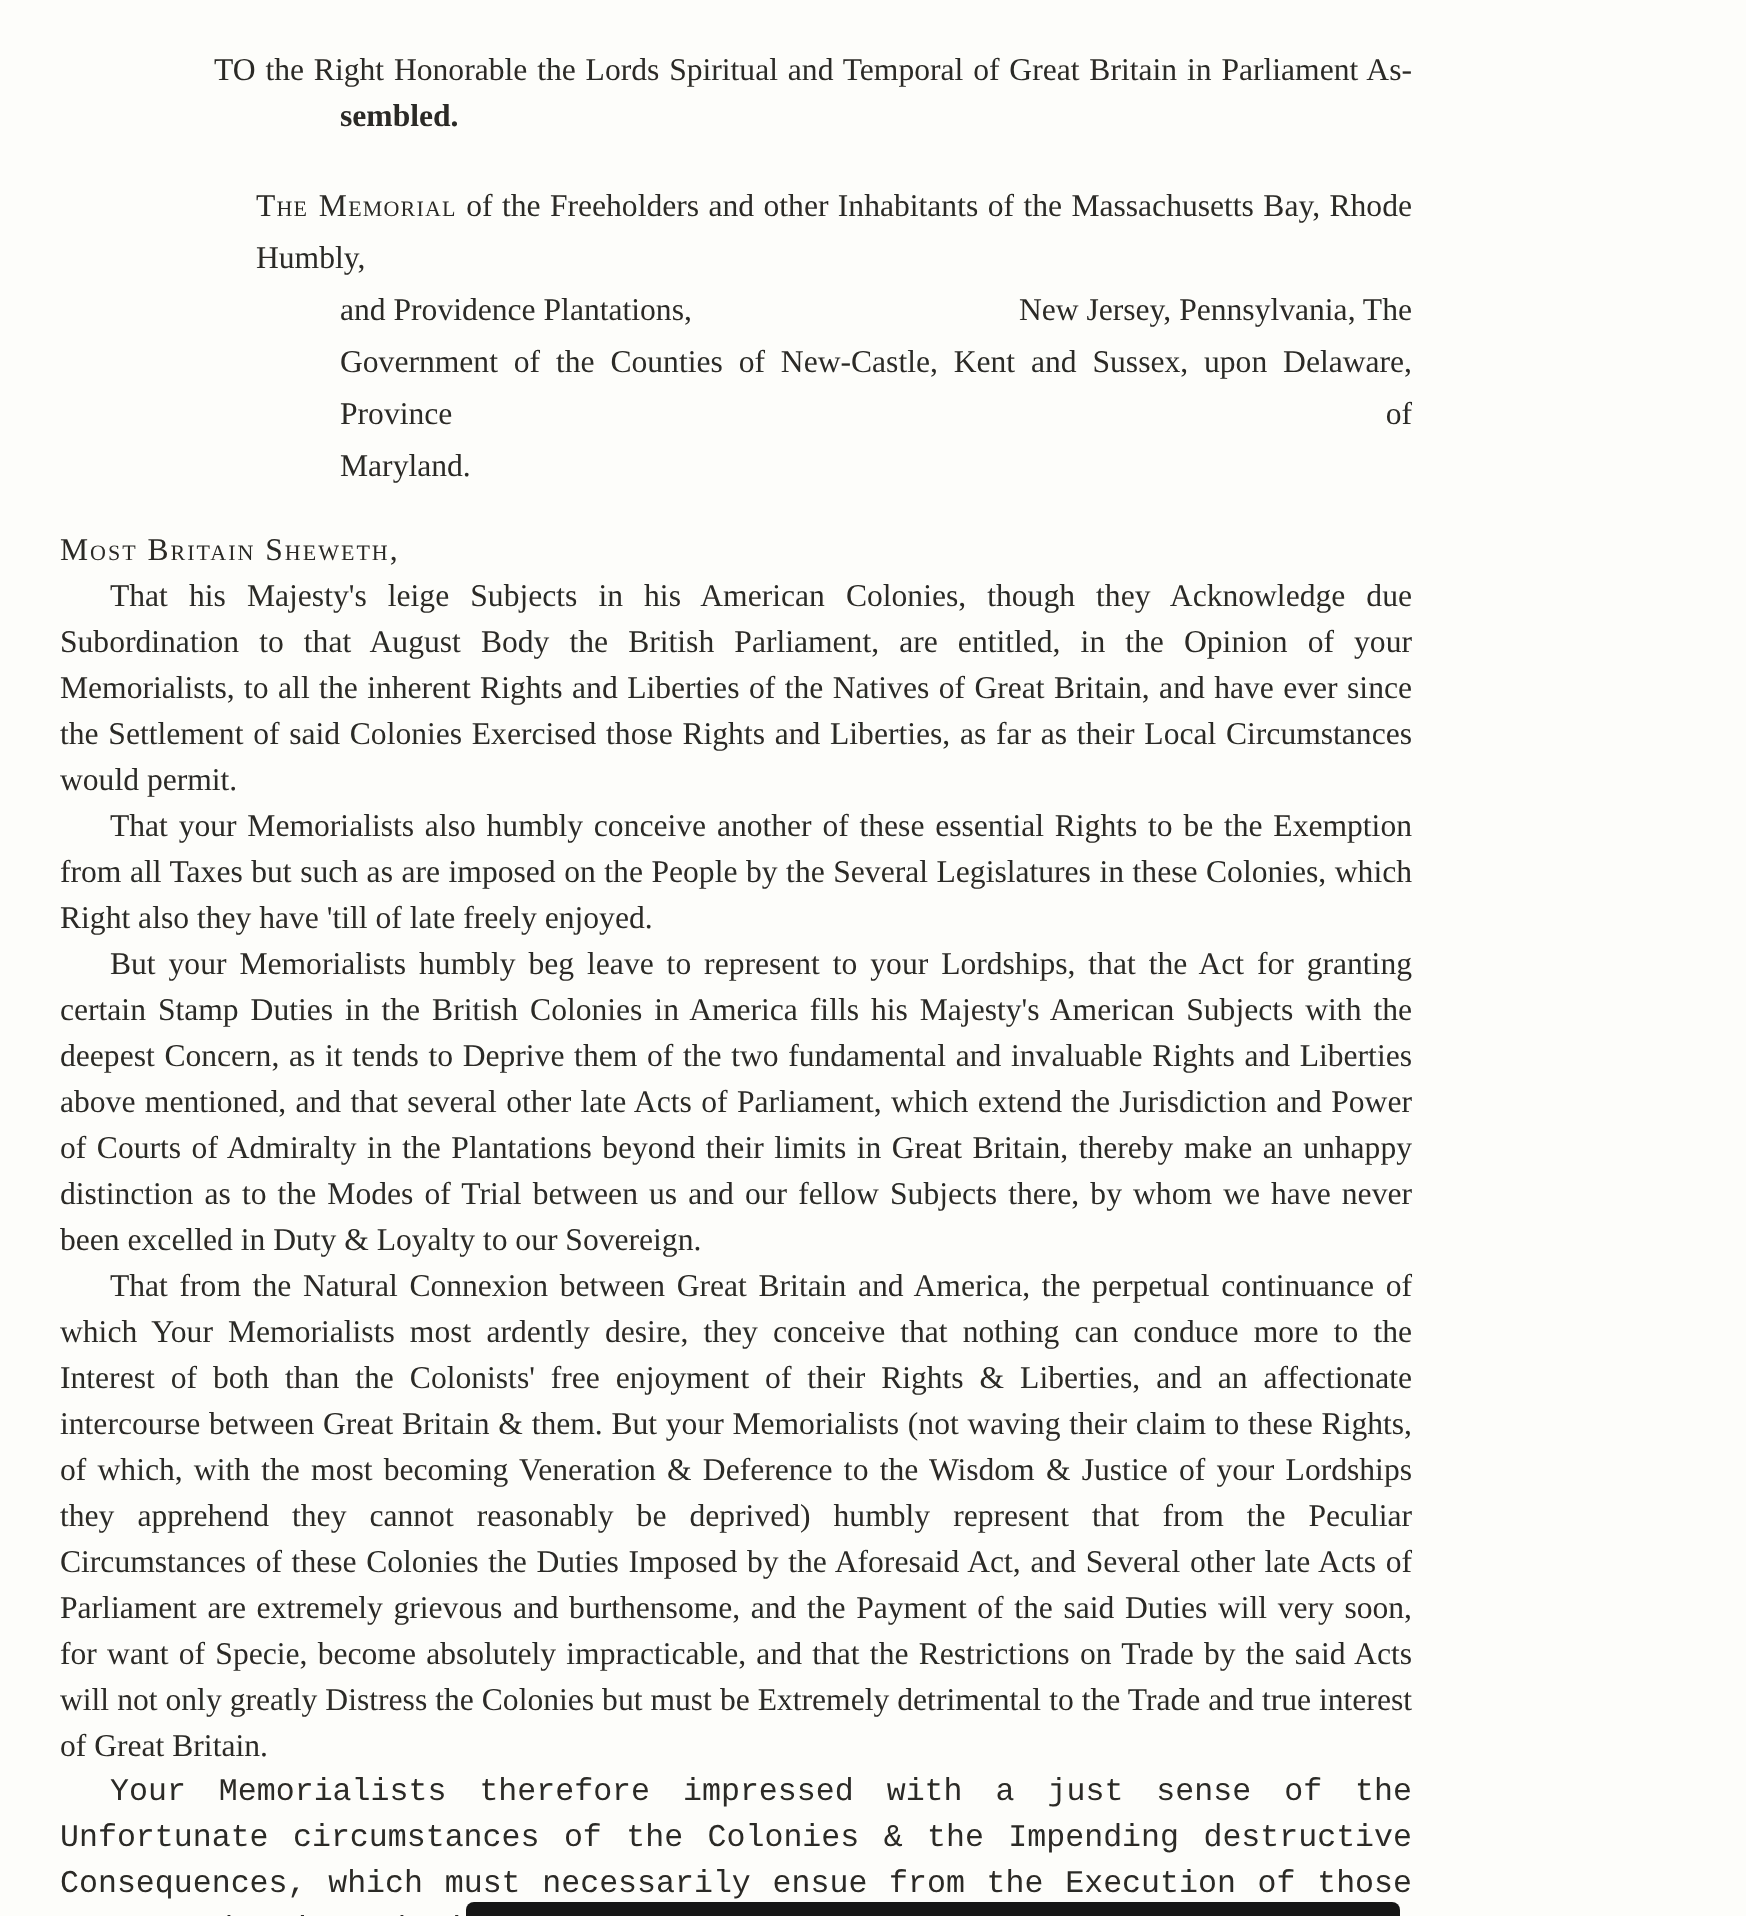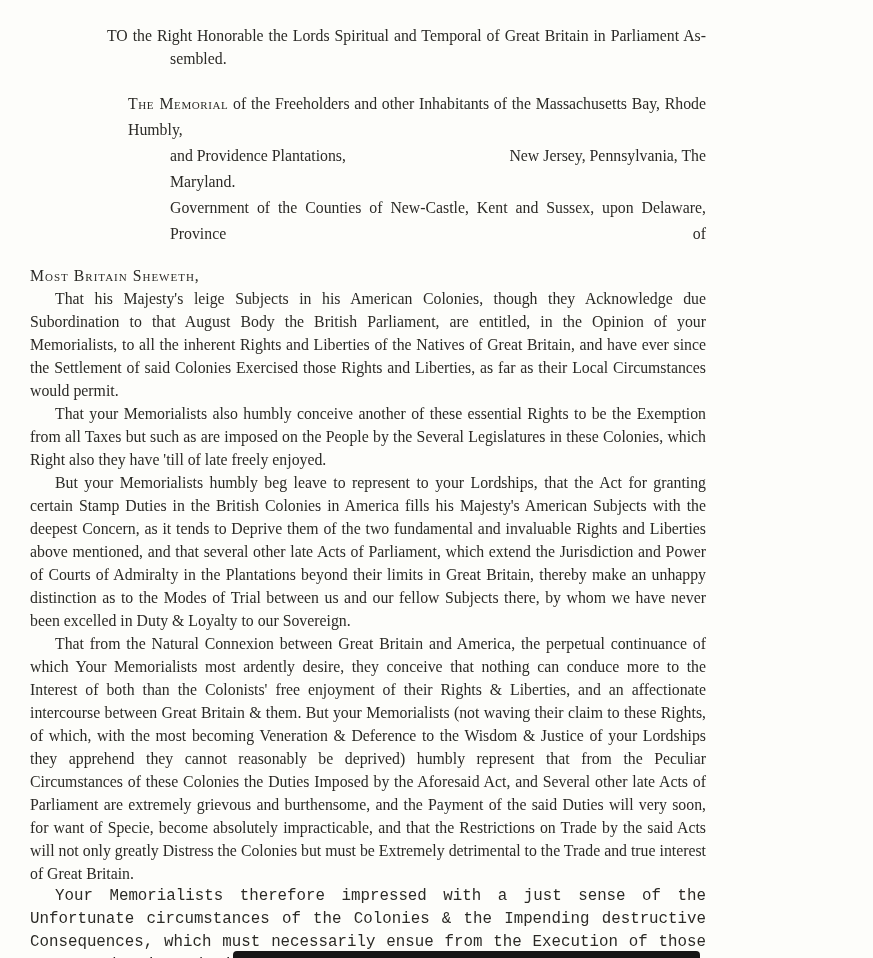--- a/index.html
+++ b/index.html
@@ -21,20 +21,21 @@
     overflow: hidden;
   }
   
   .addr-line1 {
     margin-left: 77px;
     text-align: justify;
     text-align-last: justify;
   }
   .addr-line2 {
     margin-left: 140px;
+    font-weight: bold;
   }
   
   .memorial {
     margin-top: 21px;
     line-height: 26px;
   }
   .mem-line1 {
     margin-left: 98px;
     text-align: justify;
     text-align-last: justify;
@@ -94,22 +95,22 @@
     <div class="addr-line1">TO the Right Honorable the Lords Spiritual and Temporal of Great Britain in Parliament As-</div>
     <div class="addr-line2">sembled.</div>
   </div>
 
   <div class="memorial">
     <div class="mem-line1"><span class="sc">The Memorial</span><span> of the Freeholders and other Inhabitants of the Massachusetts Bay, Rhode Humbly,</span></div>
     <div class="mem-sub mem-line2">
       <span>and Providence Plantations,</span>
       <span>New Jersey, Pennsylvania, The</span>
     </div>
+    <div class="mem-sub mem-line3">Government of the Counties of New-Castle, Kent and Sussex, upon Delaware, Province of</div>
     <div class="mem-sub">Maryland.</div>
-    <div class="mem-sub mem-line3">Government of the Counties of New-Castle, Kent and Sussex, upon Delaware, Province of</div>
   </div>
 
   <div class="sheweth">Most Britain Sheweth,</div>
 
   <div class="body-text">
     <p>That his Majesty's leige Subjects in his American Colonies, though they Acknowledge due Subordination to that August Body the British Parliament, are entitled, in the Opinion of your Memorialists, to all the inherent Rights and Liberties of the Natives of Great Britain, and have ever since the Settlement of said Colonies Exercised those Rights and Liberties, as far as their Local Circumstances would permit.</p>
     <p>That your Memorialists also humbly conceive another of these essential Rights to be the Exemption from all Taxes but such as are imposed on the People by the Several Legislatures in these Colonies, which Right also they have 'till of late freely enjoyed.</p>
     <p>But your Memorialists humbly beg leave to represent to your Lordships, that the Act for granting certain Stamp Duties in the British Colonies in America fills his Majesty's American Subjects with the deepest Concern, as it tends to Deprive them of the two fundamental and invaluable Rights and Liberties above mentioned, and that several other late Acts of Parliament, which extend the Jurisdiction and Power of Courts of Admiralty in the Plantations beyond their limits in Great Britain, thereby make an unhappy distinction as to the Modes of Trial between us and our fellow Subjects there, by whom we have never been excelled in Duty &amp; Loyalty to our Sovereign.</p>
     <p>That from the Natural Connexion between Great Britain and America, the perpetual continuance of which Your Memorialists most ardently desire, they conceive that nothing can conduce more to the Interest of both than the Colonists' free enjoyment of their Rights &amp; Liberties, and an affectionate intercourse between Great Britain &amp; them.  But your Memorialists (not waving their claim to these Rights, of which, with the most becoming Veneration &amp; Deference to the Wisdom &amp; Justice of your Lordships they apprehend they cannot reasonably be deprived) humbly represent that from the Peculiar Circumstances of these Colonies the Duties Imposed by the Aforesaid Act, and Several other late Acts of Parliament are extremely grievous and burthensome, and the Payment of the said Duties will very soon, for want of Specie, become absolutely impracticable, and that the Restrictions on Trade by the said Acts will not only greatly Distress the Colonies but must be Extremely detrimental to the Trade and true interest of Great Britain.</p>
     <p class="continues">Your Memorialists therefore impressed with a just sense of the Unfortunate circumstances of the Colonies &amp; the Impending destructive Consequences, which must necessarily ensue from the Execution of those Acts, and animated with the Warmest sentiments of filial Affection for their Mother country most earnestly &amp; humbly</p>

